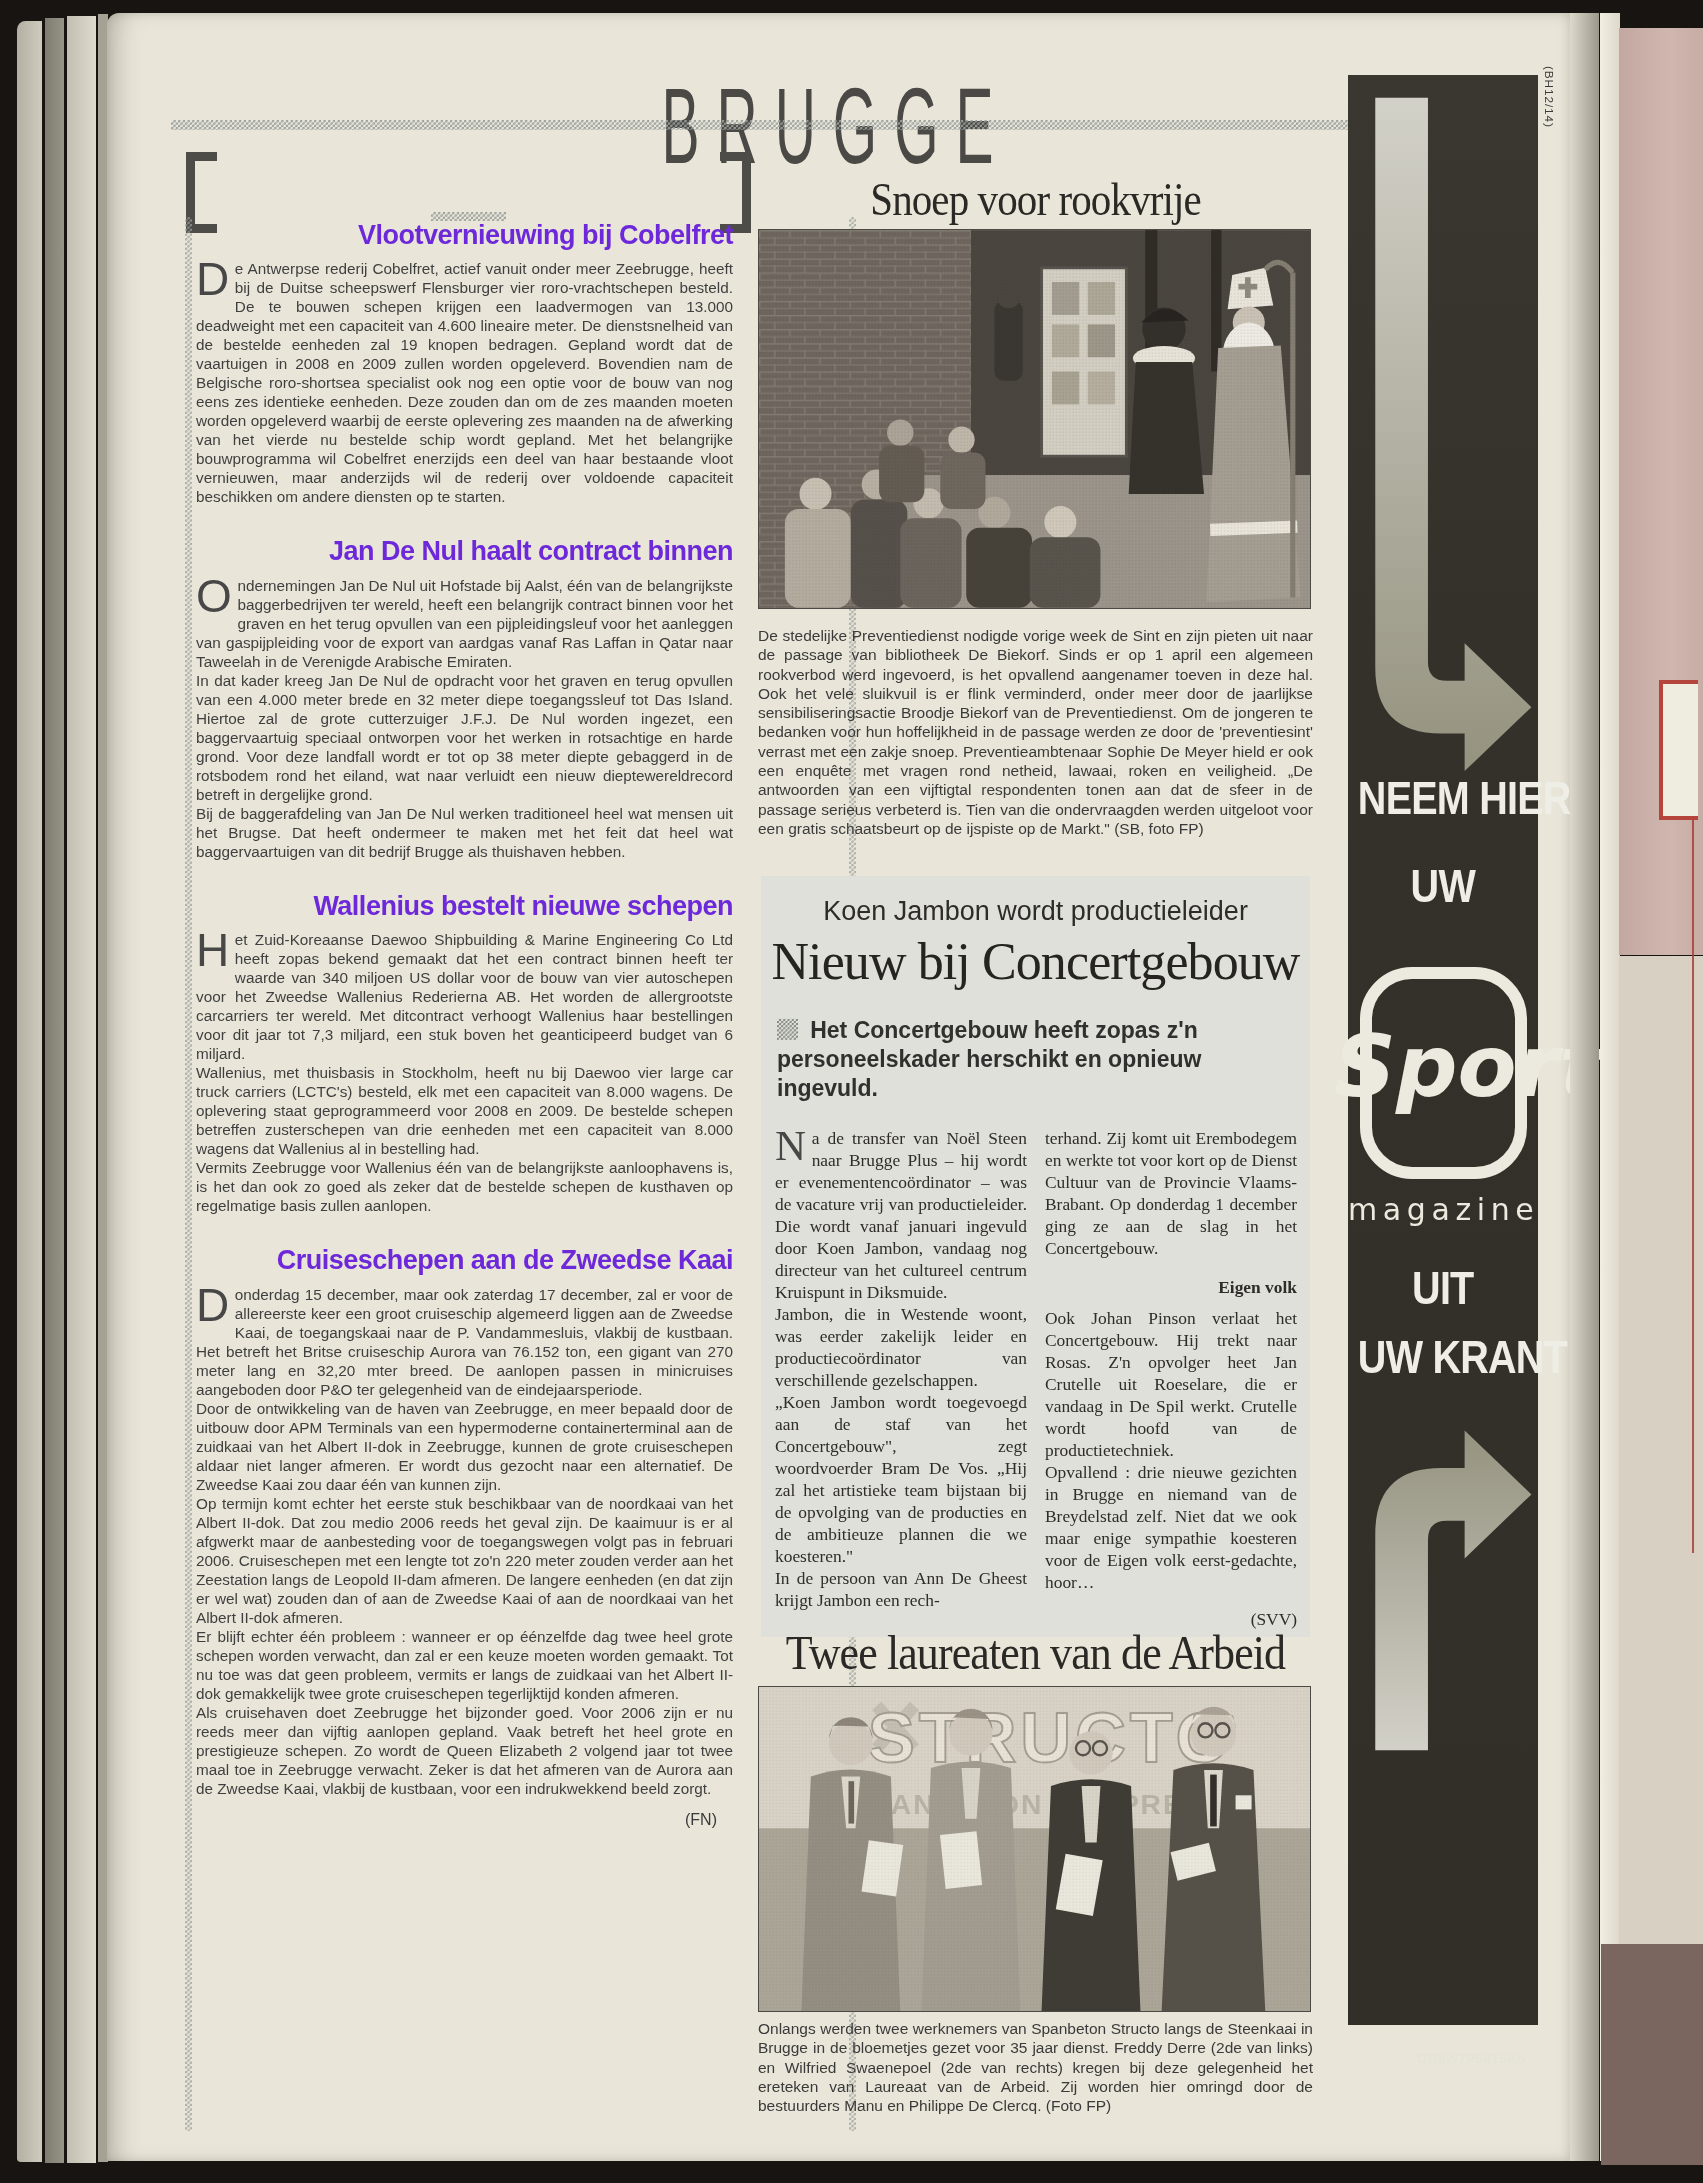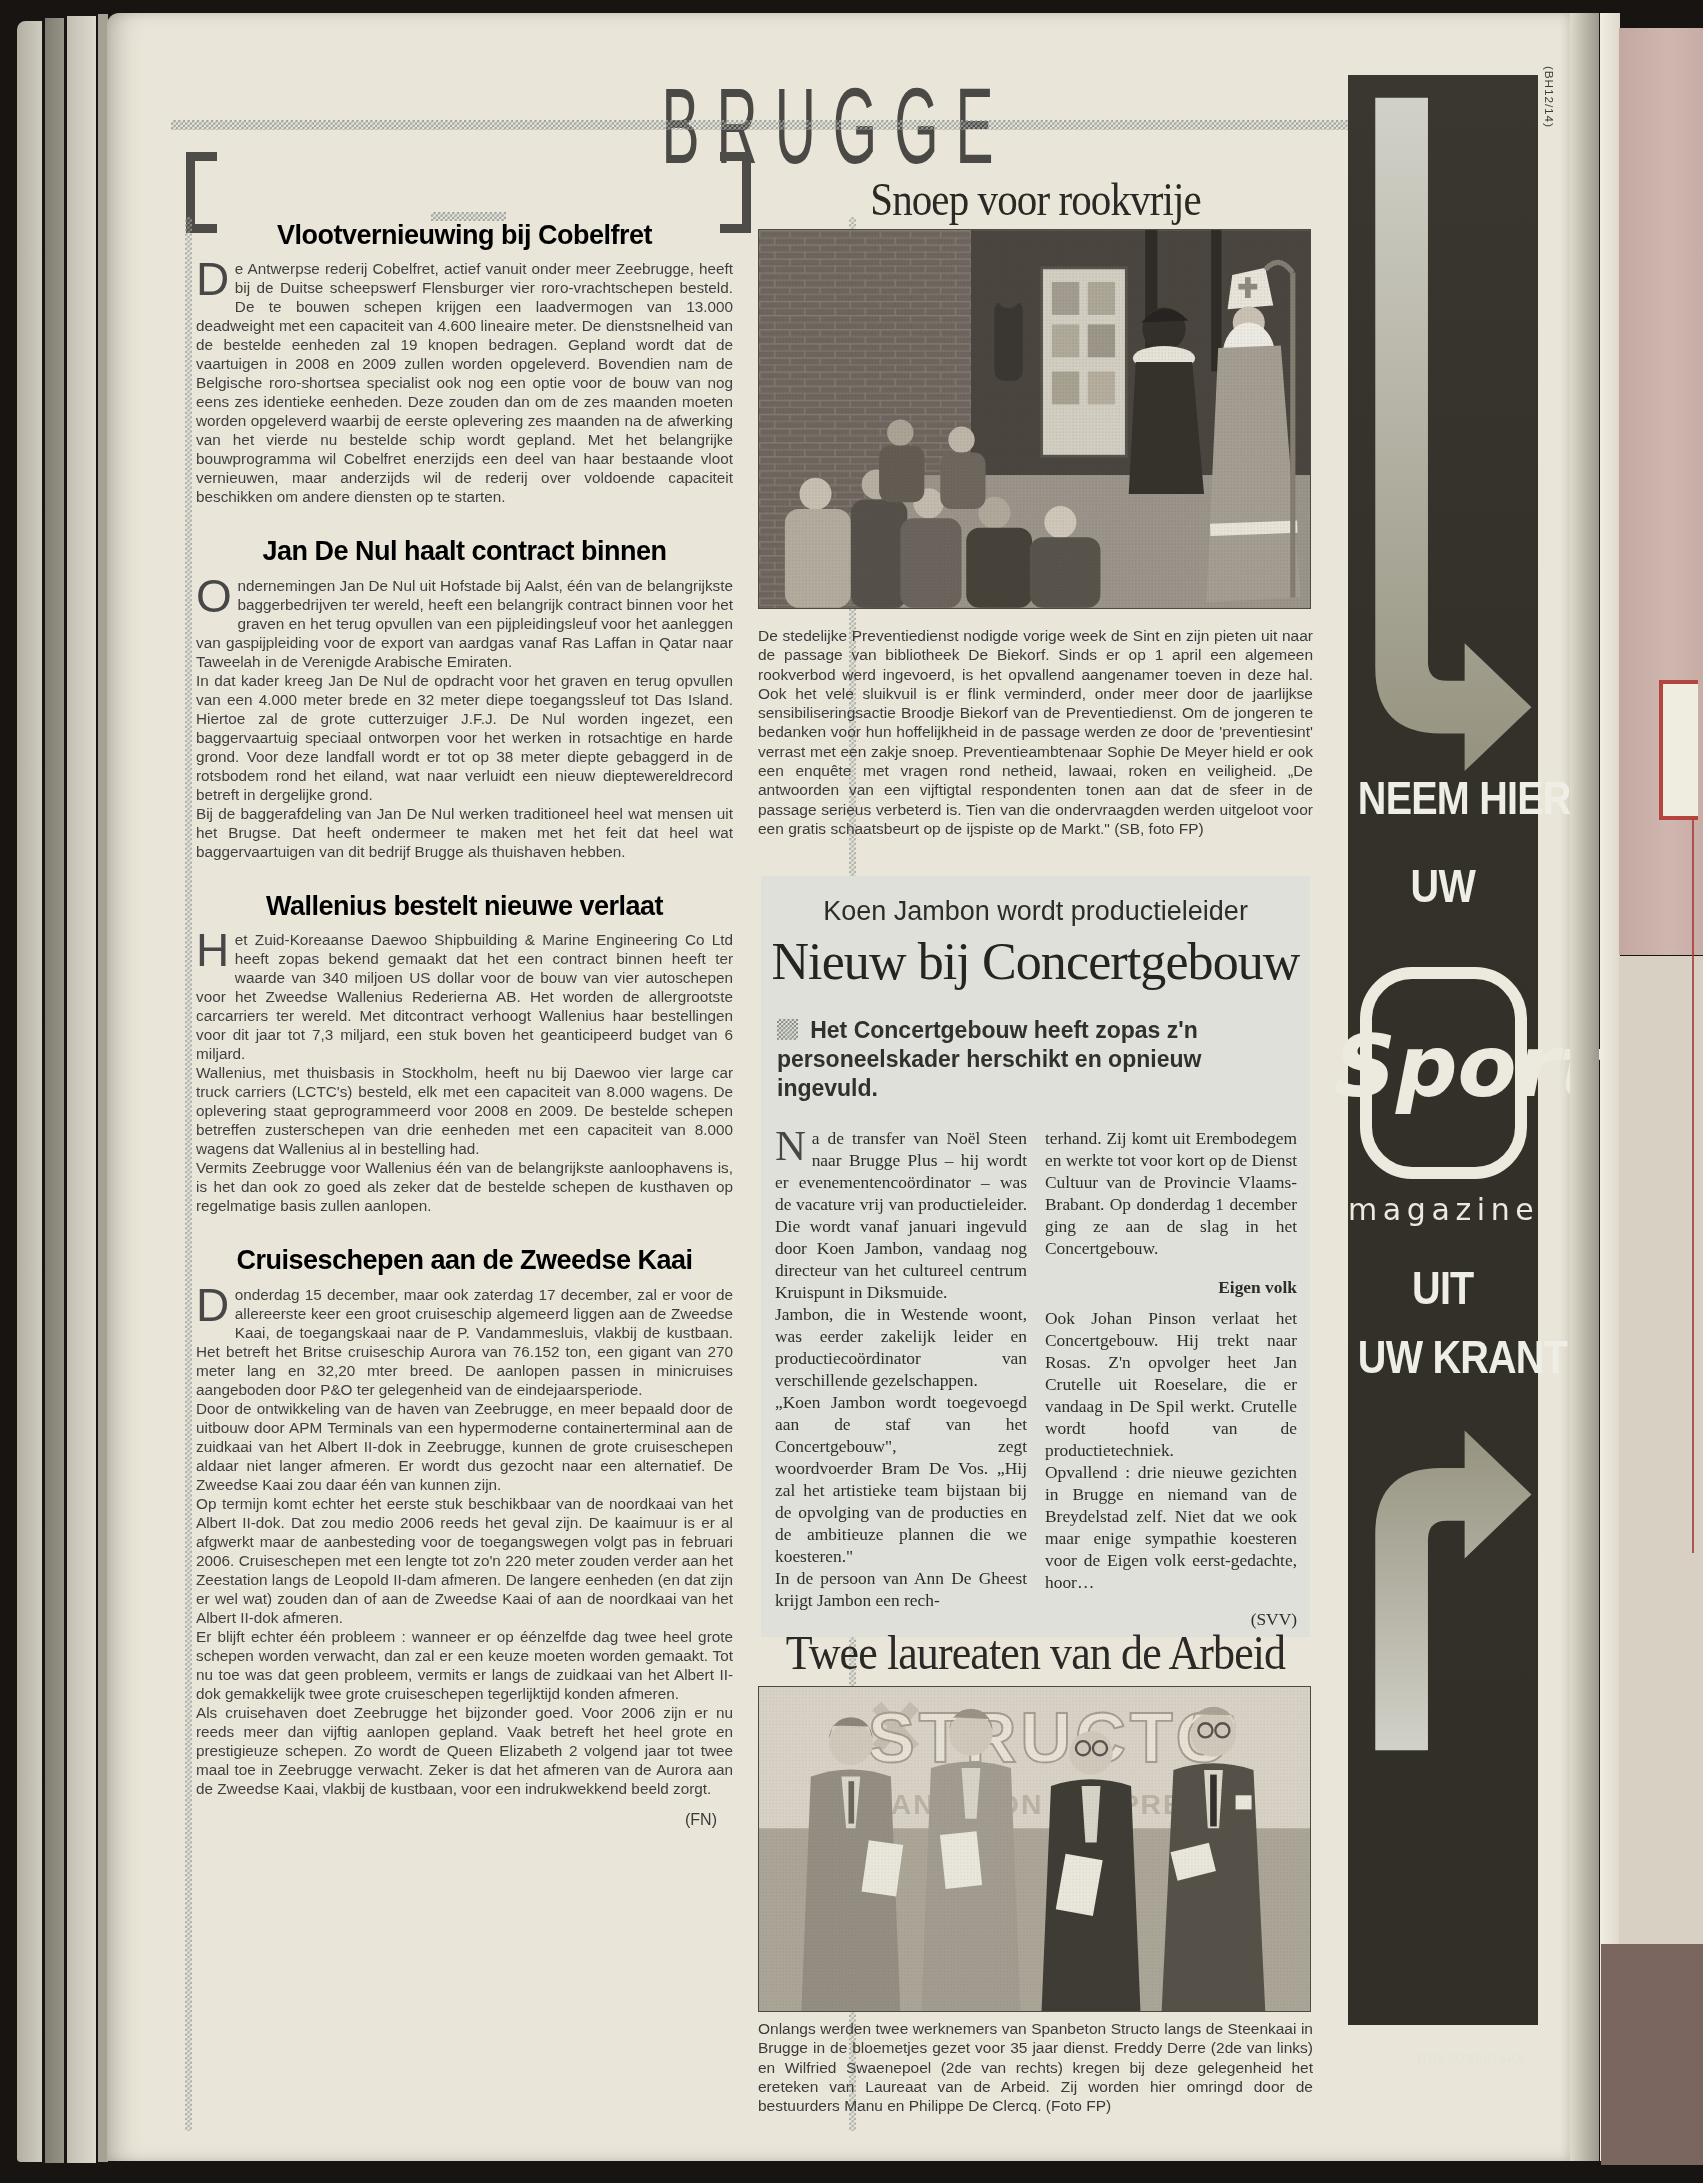--- a/index.html
+++ b/index.html
@@ -47,21 +47,21 @@
   .hv-head{left:79px;top:139px;width:565px;height:75px;}
   .bracket{width:21.7px;height:63px;}
   .bracket.l{border-left:9.4px solid #4e4c48;border-top:9.4px solid #4e4c48;border-bottom:9.4px solid #4e4c48;float:left;}
   .bracket.r{border-right:9.4px solid #4e4c48;border-top:9.4px solid #4e4c48;border-bottom:9.4px solid #4e4c48;float:right;}
   .hv-title{text-align:center;font-size:40px;font-weight:700;letter-spacing:-0.9px;color:#2c2c2c;padding-top:3.8px;}
   .hv-under{left:50%;margin-left:-38px;top:60px;width:75px;height:9.4px;}
   
   .vline{top:204px;width:6.6px;height:1914px;opacity:.8;}
   .vl{left:78px;} .vr{left:742px;}
   .leftcol{left:89px;top:205px;width:537px;color:#3f3f3f;}
-  .leftcol h2{font-size:27px;font-weight:700;text-align:center;color:#000000;margin:30px 0 8.5px 0;letter-spacing:-0.5px;}
+  .leftcol h2{font-size:27px;font-weight:700;text-align:right;color:#6d28d9;margin:30px 0 8.5px 0;letter-spacing:-0.5px;}
   .leftcol h2.first{margin-top:1.9px;}
   .leftcol p{font-size:15.3px;line-height:19px;text-align:justify;margin:0;}
   .dropcap{float:left;font-size:46px;line-height:37px;padding:1.9px 5.6px 0 0;color:#474747;}
   .dropcap.serif{font-family:"Liberation Serif",serif;font-size:43px;line-height:36px;}
   .sig{text-align:right;font-size:16px;margin-top:13px;padding-right:16px;color:#3a3a3a;}
   
   .mid-h1{left:651px;top:159px;width:555px;text-align:center;font-family:"Liberation Serif",serif;
     font-size:41px;color:#2b2926;letter-spacing:-0.9px;transform:scaleY(1.12);transform-origin:center top;}
   .photo{border:1.9px solid #4c4a45;background:#8e8a82;}
   .photo1{left:651px;top:216px;width:551px;height:378px;}
@@ -120,21 +120,21 @@
 
   <div class="abs leftcol">
     <h2 class="first">Vlootvernieuwing bij Cobelfret</h2>
     <p><span class="dropcap">D</span><span>e Antwerpse rederij Cobelfret, actief vanuit onder meer Zeebrugge, heeft bij de Duitse scheepswerf Flensburger vier roro-vrachtschepen besteld. De te bouwen schepen krijgen een laadvermogen van 13.000 deadweight met een capaciteit van 4.600 lineaire meter. De dienstsnelheid van de bestelde eenheden zal 19 knopen bedragen. Gepland wordt dat de vaartuigen in 2008 en 2009 zullen worden opgeleverd. Bovendien nam de Belgische roro-shortsea specialist ook nog een optie voor de bouw van nog eens zes identieke eenheden. Deze zouden dan om de zes maanden moeten worden opgeleverd waarbij de eerste oplevering zes maanden na de afwerking van het vierde nu bestelde schip wordt gepland. Met het belangrijke bouwprogramma wil Cobelfret enerzijds een deel van haar bestaande vloot vernieuwen, maar anderzijds wil de rederij over voldoende capaciteit beschikken om andere diensten op te starten.</span></p>
 
     <h2>Jan De Nul haalt contract binnen</h2>
     <p><span class="dropcap">O</span><span>ndernemingen Jan De Nul uit Hofstade bij Aalst, één van de belangrijkste baggerbedrijven ter wereld, heeft een belangrijk contract binnen voor het graven en het terug opvullen van een pijpleidingsleuf voor het aanleggen van gaspijpleiding voor de export van aardgas vanaf Ras Laffan in Qatar naar Taweelah in de Verenigde Arabische Emiraten.</span></p>
     <p>In dat kader kreeg Jan De Nul de opdracht voor het graven en terug opvullen van een 4.000 meter brede en 32 meter diepe toegangssleuf tot Das Island. Hiertoe zal de grote cutterzuiger J.F.J. De Nul worden ingezet, een baggervaartuig speciaal ontworpen voor het werken in rotsachtige en harde grond. Voor deze landfall wordt er tot op 38 meter diepte gebaggerd in de rotsbodem rond het eiland, wat naar verluidt een nieuw dieptewereldrecord betreft in dergelijke grond.</p>
     <p>Bij de baggerafdeling van Jan De Nul werken traditioneel heel wat mensen uit het Brugse. Dat heeft ondermeer te maken met het feit dat heel wat baggervaartuigen van dit bedrijf Brugge als thuishaven hebben.</p>
 
-    <h2>Wallenius bestelt nieuwe verlaat</h2>
+    <h2>Wallenius bestelt nieuwe schepen</h2>
     <p><span class="dropcap">H</span><span>et Zuid-Koreaanse Daewoo Shipbuilding &amp; Marine Engineering Co Ltd heeft zopas bekend gemaakt dat het een contract binnen heeft ter waarde van 340 miljoen US dollar voor de bouw van vier autoschepen voor het Zweedse Wallenius Rederierna AB. Het worden de allergrootste carcarriers ter wereld. Met ditcontract verhoogt Wallenius haar bestellingen voor dit jaar tot 7,3 miljard, een stuk boven het geanticipeerd budget van 6 miljard.</span></p>
     <p>Wallenius, met thuisbasis in Stockholm, heeft nu bij Daewoo vier large car truck carriers (LCTC's) besteld, elk met een capaciteit van 8.000 wagens. De oplevering staat geprogrammeerd voor 2008 en 2009. De bestelde schepen betreffen zusterschepen van drie eenheden met een capaciteit van 8.000 wagens dat Wallenius al in bestelling had.</p>
     <p>Vermits Zeebrugge voor Wallenius één van de belangrijkste aanloophavens is, is het dan ook zo goed als zeker dat de bestelde schepen de kusthaven op regelmatige basis zullen aanlopen.</p>
 
     <h2>Cruiseschepen aan de Zweedse Kaai</h2>
     <p><span class="dropcap">D</span><span>onderdag 15 december, maar ook zaterdag 17 december, zal er voor de allereerste keer een groot cruiseschip algemeerd liggen aan de Zweedse Kaai, de toegangskaai naar de P. Vandammesluis, vlakbij de kustbaan. Het betreft het Britse cruiseschip Aurora van 76.152 ton, een gigant van 270 meter lang en 32,20 mter breed. De aanlopen passen in minicruises aangeboden door P&amp;O ter gelegenheid van de eindejaarsperiode.</span></p>
     <p>Door de ontwikkeling van de haven van Zeebrugge, en meer bepaald door de uitbouw door APM Terminals van een hypermoderne containerterminal aan de zuidkaai van het Albert II-dok in Zeebrugge, kunnen de grote cruiseschepen aldaar niet langer afmeren. Er wordt dus gezocht naar een alternatief. De Zweedse Kaai zou daar één van kunnen zijn.</p>
     <p>Op termijn komt echter het eerste stuk beschikbaar van de noordkaai van het Albert II-dok. Dat zou medio 2006 reeds het geval zijn. De kaaimuur is er al afgwerkt maar de aanbesteding voor de toegangswegen volgt pas in februari 2006. Cruiseschepen met een lengte tot zo'n 220 meter zouden verder aan het Zeestation langs de Leopold II-dam afmeren. De langere eenheden (en dat zijn er wel wat) zouden dan of aan de Zweedse Kaai of aan de noordkaai van het Albert II-dok afmeren.</p>
     <p>Er blijft echter één probleem : wanneer er op éénzelfde dag twee heel grote schepen worden verwacht, dan zal er een keuze moeten worden gemaakt. Tot nu toe was dat geen probleem, vermits er langs de zuidkaai van het Albert II-dok gemakkelijk twee grote cruiseschepen tegerlijktijd konden afmeren.</p>
     <p>Als cruisehaven doet Zeebrugge het bijzonder goed. Voor 2006 zijn er nu reeds meer dan vijftig aanlopen gepland. Vaak betreft het heel grote en prestigieuze schepen. Zo wordt de Queen Elizabeth 2 volgend jaar tot twee maal toe in Zeebrugge verwacht. Zeker is dat het afmeren van de Aurora aan de Zweedse Kaai, vlakbij de kustbaan, voor een indrukwekkend beeld zorgt.</p>

